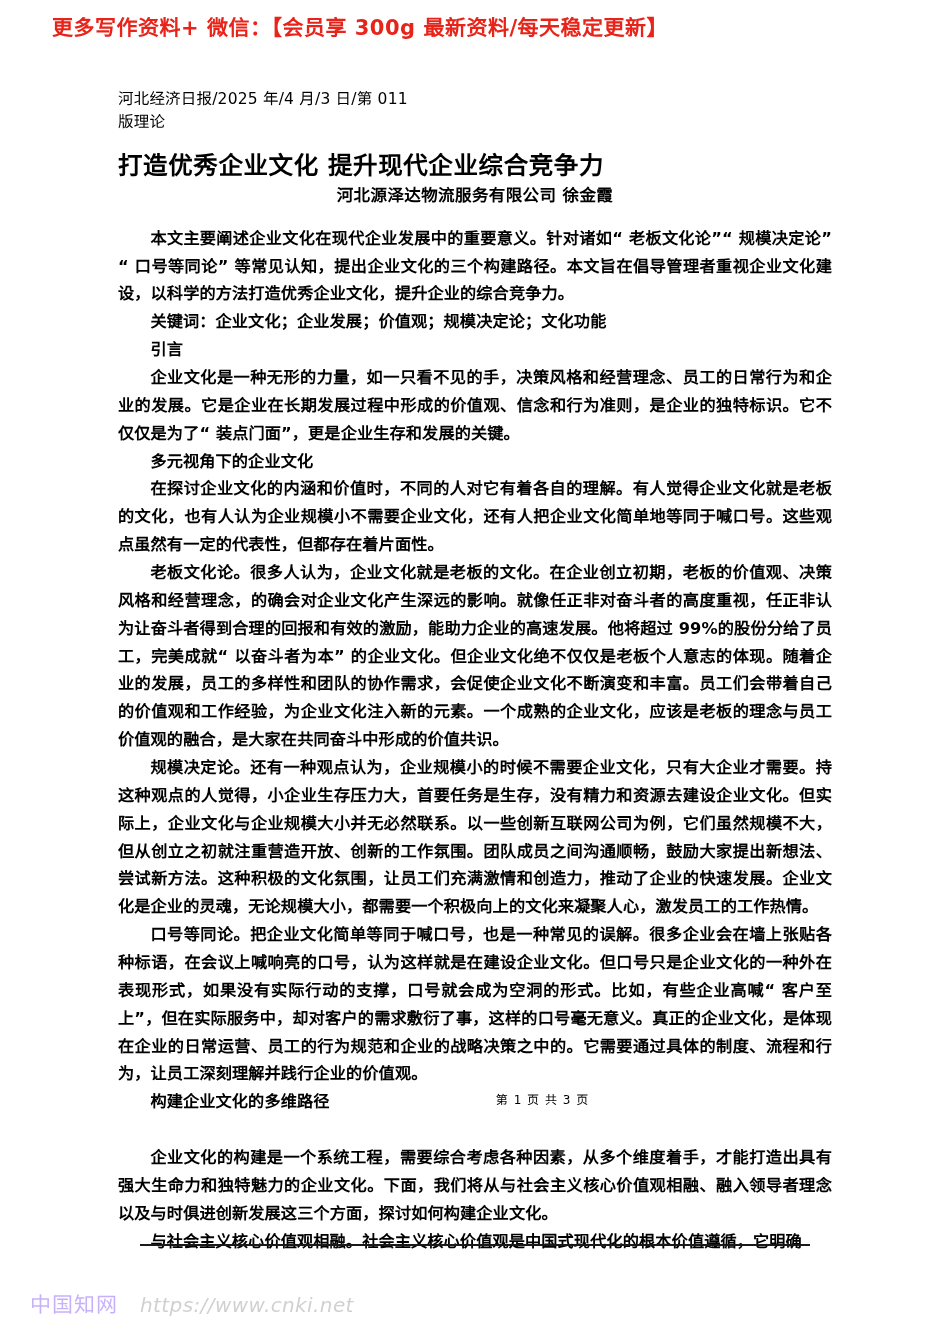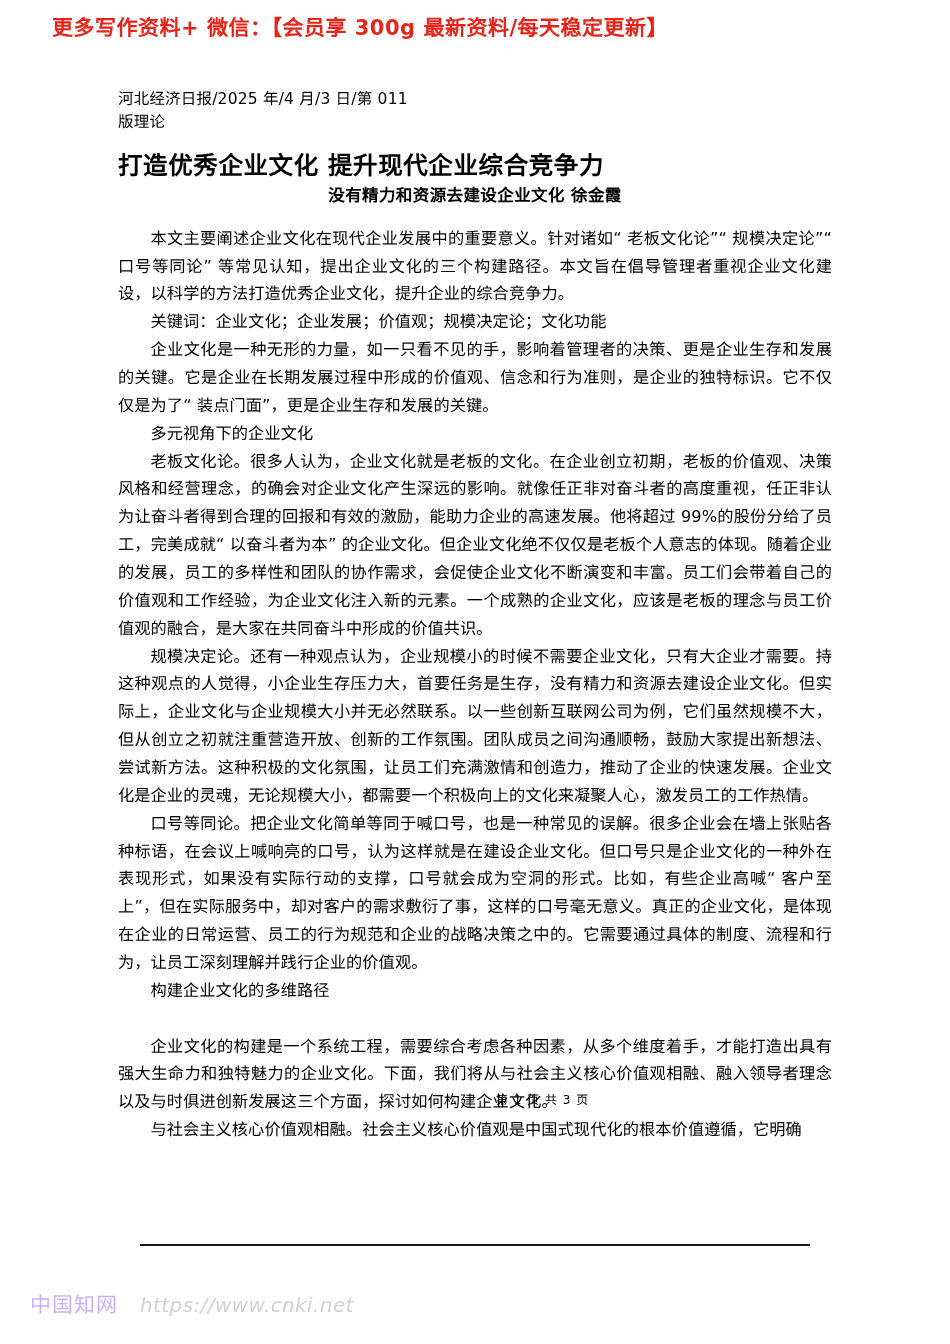--- a/index.html
+++ b/index.html
@@ -77,20 +77,21 @@
   .para {
     font-size: 16.2px;
     line-height: 1.72;
     letter-spacing: 0.1px;
     margin: 0;
     text-align: justify;
     text-justify: inter-ideograph;
   }
   .para.indent {
     text-indent: 2em;
+    font-weight: bold;
   }
   .para.blank-before {
     margin-top: 1.72em;
   }
 
   
   .page-number {
     position: absolute;
     left: 0;
     top: 1090px;
@@ -142,27 +143,29 @@
 
   <div class="promo-banner">更多写作资料+ 微信：【会员享 300g 最新资料/每天稳定更新】</div>
 
   <div class="doc-body">
 
     <div class="source-line">河北经济日报/2025 年/4 月/3 日/第 011
 版理论</div>
 
     <h1 class="doc-title">打造优秀企业文化  提升现代企业综合竞争力</h1>
 
-    <div class="doc-author">没有精力和资源去建设企业文化  徐金霞</div>
+    <div class="doc-author">河北源泽达物流服务有限公司  徐金霞</div>
 
     <div id="paragraph-container">
         <p class="para indent">本文主要阐述企业文化在现代企业发展中的重要意义。针对诸如“ 老板文化论”“ 规模决定论”“ 口号等同论” 等常见认知，提出企业文化的三个构建路径。本文旨在倡导管理者重视企业文化建设，以科学的方法打造优秀企业文化，提升企业的综合竞争力。</p>
         <p class="para indent">关键词：企业文化；企业发展；价值观；规模决定论；文化功能</p>
-        <p class="para indent">企业文化是一种无形的力量，如一只看不见的手，影响着管理者的决策、更是企业生存和发展的关键。它是企业在长期发展过程中形成的价值观、信念和行为准则，是企业的独特标识。它不仅仅是为了“ 装点门面”，更是企业生存和发展的关键。</p>
+        <p class="para indent">引言</p>
+        <p class="para indent">企业文化是一种无形的力量，如一只看不见的手，决策风格和经营理念、员工的日常行为和企业的发展。它是企业在长期发展过程中形成的价值观、信念和行为准则，是企业的独特标识。它不仅仅是为了“ 装点门面”，更是企业生存和发展的关键。</p>
         <p class="para indent">多元视角下的企业文化</p>
+        <p class="para indent">在探讨企业文化的内涵和价值时，不同的人对它有着各自的理解。有人觉得企业文化就是老板的文化，也有人认为企业规模小不需要企业文化，还有人把企业文化简单地等同于喊口号。这些观点虽然有一定的代表性，但都存在着片面性。</p>
         <p class="para indent">老板文化论。很多人认为，企业文化就是老板的文化。在企业创立初期，老板的价值观、决策风格和经营理念，的确会对企业文化产生深远的影响。就像任正非对奋斗者的高度重视，任正非认为让奋斗者得到合理的回报和有效的激励，能助力企业的高速发展。他将超过 99%的股份分给了员工，完美成就“ 以奋斗者为本” 的企业文化。但企业文化绝不仅仅是老板个人意志的体现。随着企业的发展，员工的多样性和团队的协作需求，会促使企业文化不断演变和丰富。员工们会带着自己的价值观和工作经验，为企业文化注入新的元素。一个成熟的企业文化，应该是老板的理念与员工价值观的融合，是大家在共同奋斗中形成的价值共识。</p>
         <p class="para indent">规模决定论。还有一种观点认为，企业规模小的时候不需要企业文化，只有大企业才需要。持这种观点的人觉得，小企业生存压力大，首要任务是生存，没有精力和资源去建设企业文化。但实际上，企业文化与企业规模大小并无必然联系。以一些创新互联网公司为例，它们虽然规模不大，但从创立之初就注重营造开放、创新的工作氛围。团队成员之间沟通顺畅，鼓励大家提出新想法、尝试新方法。这种积极的文化氛围，让员工们充满激情和创造力，推动了企业的快速发展。企业文化是企业的灵魂，无论规模大小，都需要一个积极向上的文化来凝聚人心，激发员工的工作热情。</p>
         <p class="para indent">口号等同论。把企业文化简单等同于喊口号，也是一种常见的误解。很多企业会在墙上张贴各种标语，在会议上喊响亮的口号，认为这样就是在建设企业文化。但口号只是企业文化的一种外在表现形式，如果没有实际行动的支撑，口号就会成为空洞的形式。比如，有些企业高喊“ 客户至上”，但在实际服务中，却对客户的需求敷衍了事，这样的口号毫无意义。真正的企业文化，是体现在企业的日常运营、员工的行为规范和企业的战略决策之中的。它需要通过具体的制度、流程和行为，让员工深刻理解并践行企业的价值观。</p>
         <p class="para indent">构建企业文化的多维路径</p>
         <p class="para indent blank-before">企业文化的构建是一个系统工程，需要综合考虑各种因素，从多个维度着手，才能打造出具有强大生命力和独特魅力的企业文化。下面，我们将从与社会主义核心价值观相融、融入领导者理念以及与时俱进创新发展这三个方面，探讨如何构建企业文化。</p>
         <p class="para indent">与社会主义核心价值观相融。社会主义核心价值观是中国式现代化的根本价值遵循，它明确</p>
       </div>
 
   </div>
 

